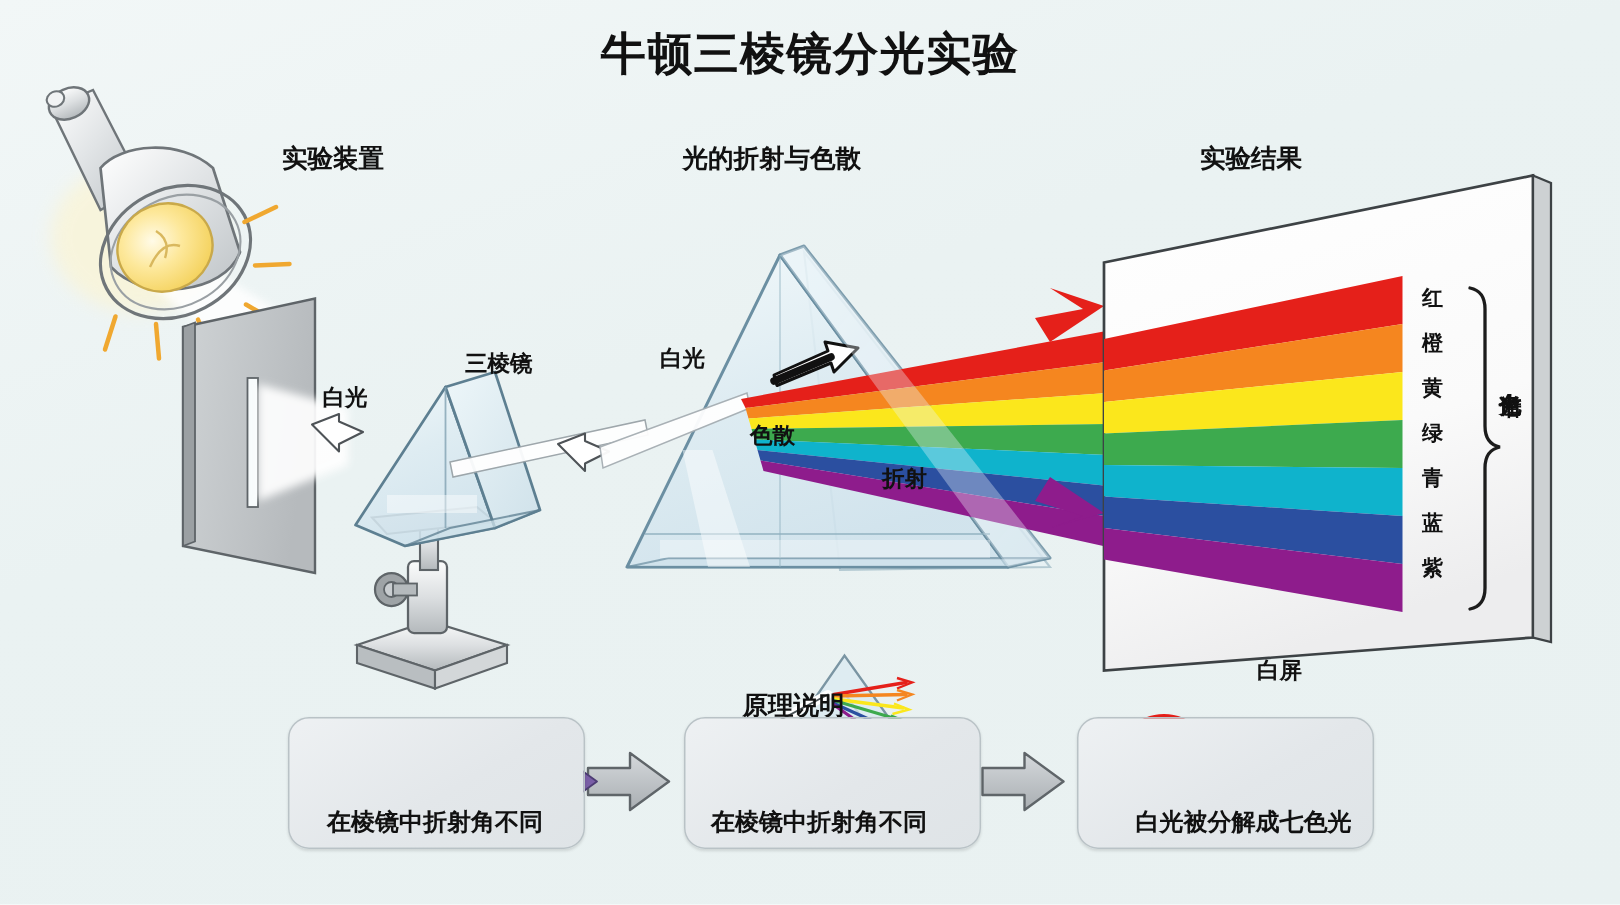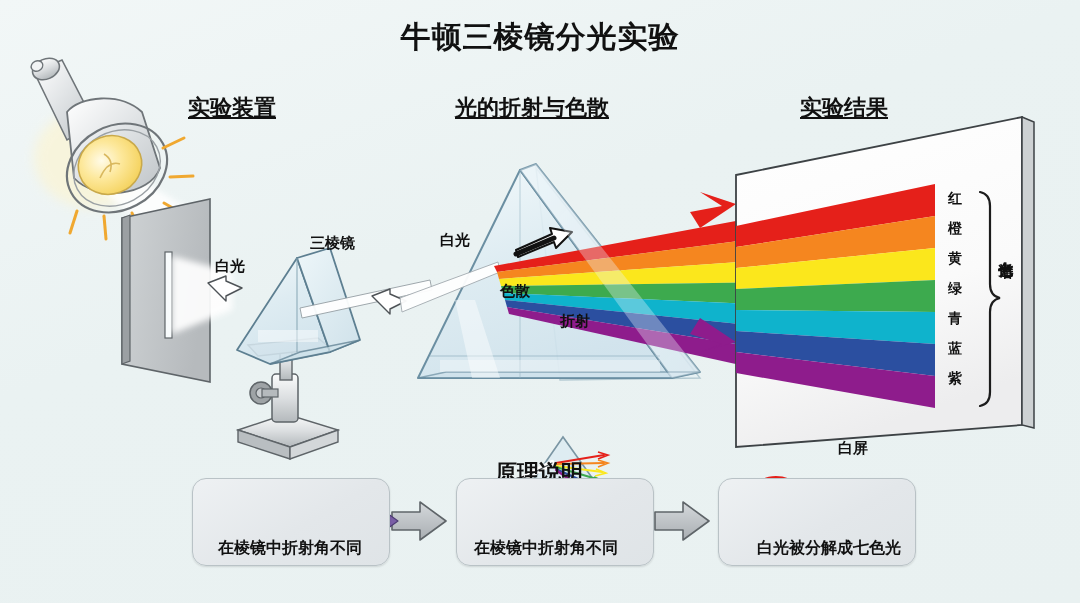--- a/index.html
+++ b/index.html
@@ -5,21 +5,21 @@
   html,body{margin:0;padding:0;}
   body{
     width:1080px;height:603px;overflow:hidden;
     font-family:"Liberation Sans","DejaVu Sans",sans-serif;
     background:linear-gradient(160deg,#f2f7f7 0%,#eaf2f2 40%,#e9f1f1 100%);
     position:relative;
   }
   #stage{position:absolute;inset:0;width:1080px;height:603px;}
   .txt{position:absolute;color:#111;font-weight:bold;white-space:nowrap;line-height:1;}
   .title{font-size:30px;letter-spacing:1px;}
-  .sec{font-size:22px;text-decoration:underline;}
+  .sec{font-size:17px;}
   .lbl{font-size:15px;}
   .lblsm{font-size:14px;}
   .vert{writing-mode:vertical-rl;text-orientation:upright;line-height:1.05;}
   .card{
     position:absolute;border:1.4px solid #b9c2c6;border-radius:14px;
     background:linear-gradient(150deg,#eef1f3 0%,#e3e7ea 55%,#dfe4e7 100%);
     box-shadow:0 1px 2px rgba(0,0,0,.12);
   }
   .cardlabel{position:absolute;width:100%;text-align:center;font-size:16px;font-weight:bold;color:#111;}
   svg{position:absolute;left:0;top:0;overflow:visible;}
@@ -275,21 +275,21 @@
       <polygon points="812,527 910,519 910,527 812,530" fill="#2b4fa0"></polygon>
       <polygon points="812,530 910,527 910,536 812,533" fill="#8e1c8c"></polygon>
     </g>
   </svg>
 
   <div class="txt lbl" style="left:215px;top:258px;">白光</div>
   <div class="txt lbl" style="left:310px;top:235px;">三棱镜</div>
 
   <div class="txt lbl" style="left:440px;top:232px;">白光</div>
   <div class="txt lbl" style="left:500px;top:283px;">色散</div>
-  <div class="txt lbl" style="left:560px;top:313px;">折射</div>
+  <div class="txt lbl" style="left:588px;top:313px;font-family:Liberation Serif, serif;">折射</div>
 
   <div class="txt lbl" style="left:838px;top:440px;">白屏</div>
 
   <div style="position:absolute;left:948px;top:191px;">
     <div class="txt lblsm" style="position:relative;top:0;">红</div>
     <div class="txt lblsm" style="position:relative;top:16px;">橙</div>
     <div class="txt lblsm" style="position:relative;top:32px;">黄</div>
     <div class="txt lblsm" style="position:relative;top:48px;">绿</div>
     <div class="txt lblsm" style="position:relative;top:64px;">青</div>
     <div class="txt lblsm" style="position:relative;top:80px;">蓝</div>

